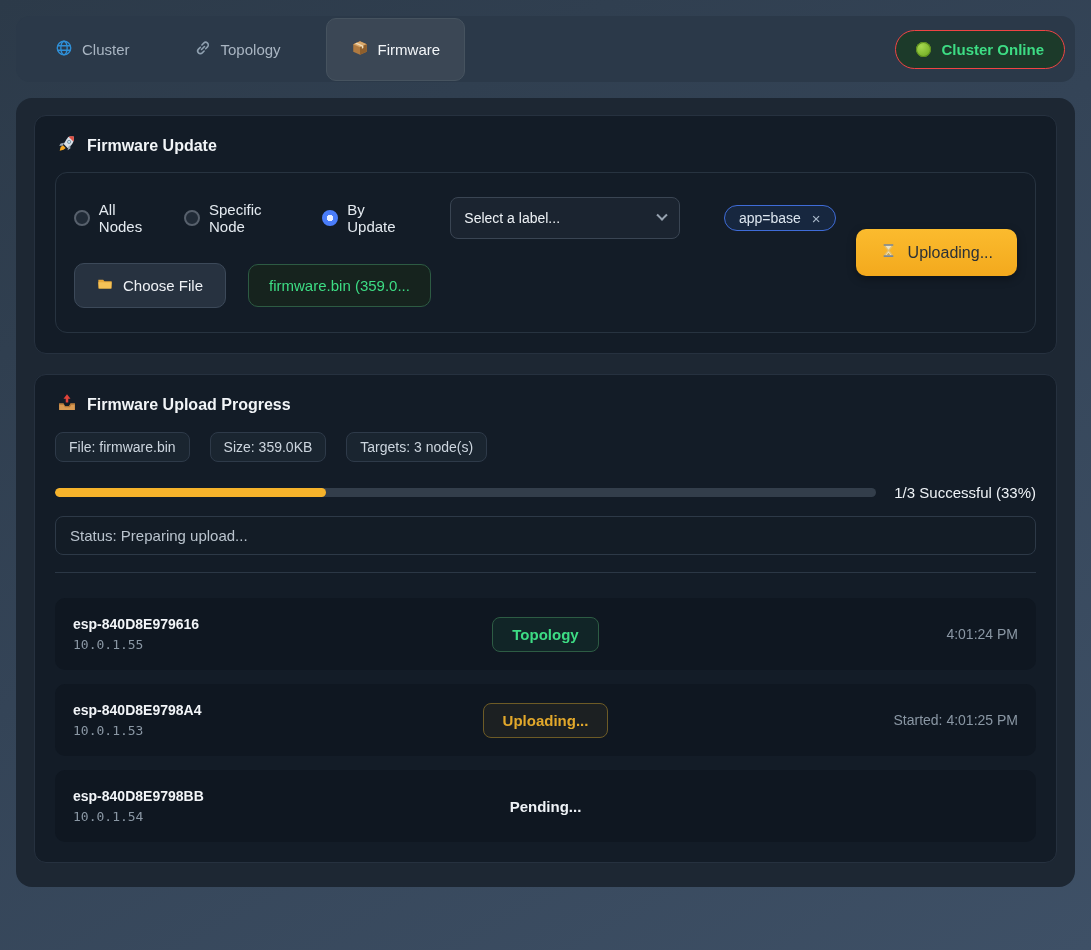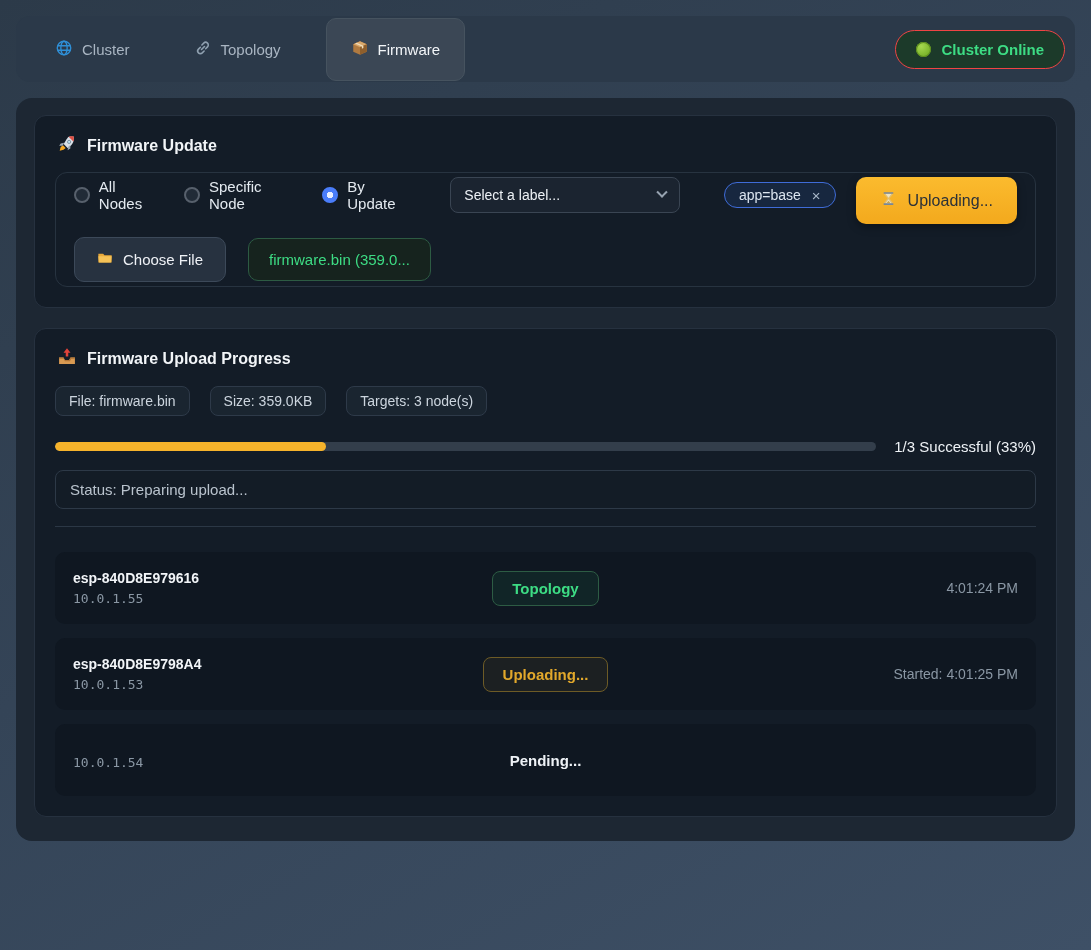--- a/index.html
+++ b/index.html
@@ -47,37 +47,37 @@
     padding:14px 20px 20px 20px;
   }
   .card + .card { margin-top:20px; }
   .card-title { display:flex; align-items:center; gap:10px;
     font-size:16px; font-weight:bold; color:#f2f5f8; padding:4px 0 2px 2px; }
   .card-title svg { flex:0 0 auto; }
 
   
   .form-box {
     margin-top:12px; border:1px solid #273340; border-radius:12px;
-    padding:4px 18px; display:flex; align-items:flex-start; gap:20px;
+    padding:24px 18px; display:flex; align-items:center; gap:20px;
   }
   .form-left { flex:1; display:flex; flex-direction:column; gap:24px; }
   .row { display:flex; align-items:center; }
   .radio-row { gap:22px; }
   .radio-opt { display:flex; align-items:center; gap:9px; font-size:15px; color:#e4eaf0; cursor:pointer; }
   input[type=radio] {
     appearance:none; -webkit-appearance:none;
     width:16px; height:16px; border-radius:50%;
     border:2px solid #57606c; background:#212b37; cursor:pointer;
   }
   input[type=radio]:checked {
     border:2px solid #4a7dfa;
     background:radial-gradient(circle,#e8eeff 0 3px,#4a7dfa 3.5px);
   }
   .label-select {
-    width:232px; height:36px; margin-left:12px;
+    width:232px; height:42px; margin-left:12px;
     background:#1b2430; border:1px solid #3a4553; border-radius:8px;
     display:flex; align-items:center; justify-content:space-between;
     padding:0 13px; font-size:14px; color:#eef2f6; cursor:pointer;
   }
   .chev { width:8px; height:8px; border-right:2px solid #97a3b0; border-bottom:2px solid #97a3b0;
     transform:rotate(45deg) translate(-2px,-2px); }
   .tag {
     margin-left:22px; display:flex; align-items:center; gap:11px;
     padding:4px 14px; border-radius:15px;
     background:#17273f; border:1px solid #3f6cd8;
@@ -286,20 +286,21 @@
         <div>
           <div class="node-name">esp-840D8E9798A4</div>
           <div class="node-ip mono">10.0.1.53</div>
         </div>
         <span class="st-badge st-uploading">Uploading...</span>
         <div class="node-time">Started: 4:01:25 PM</div>
       </div>
 
       <div class="node-row">
         <div>
+          <div class="node-name">esp-840D8E9798BB</div>
           <div class="node-ip mono">10.0.1.54</div>
         </div>
         <span class="st-badge st-pending">Pending...</span>
         <div class="node-time"></div>
       </div>
     </div>
   </section>
 </main>
 
 </body></html>

